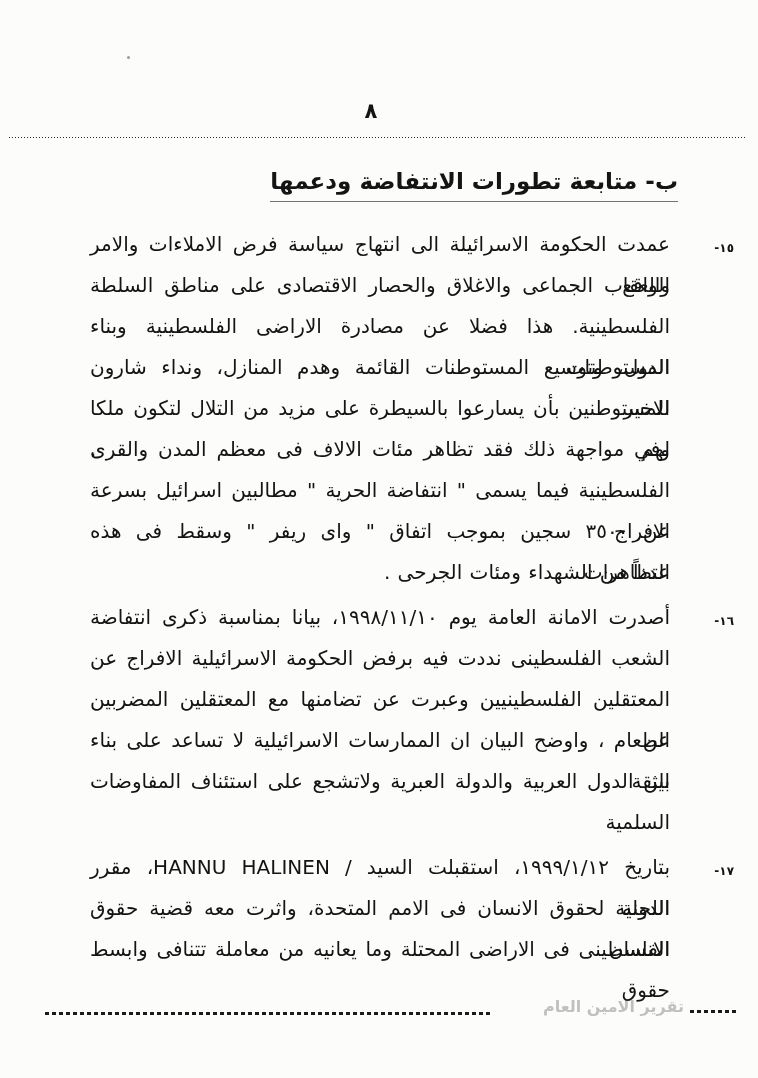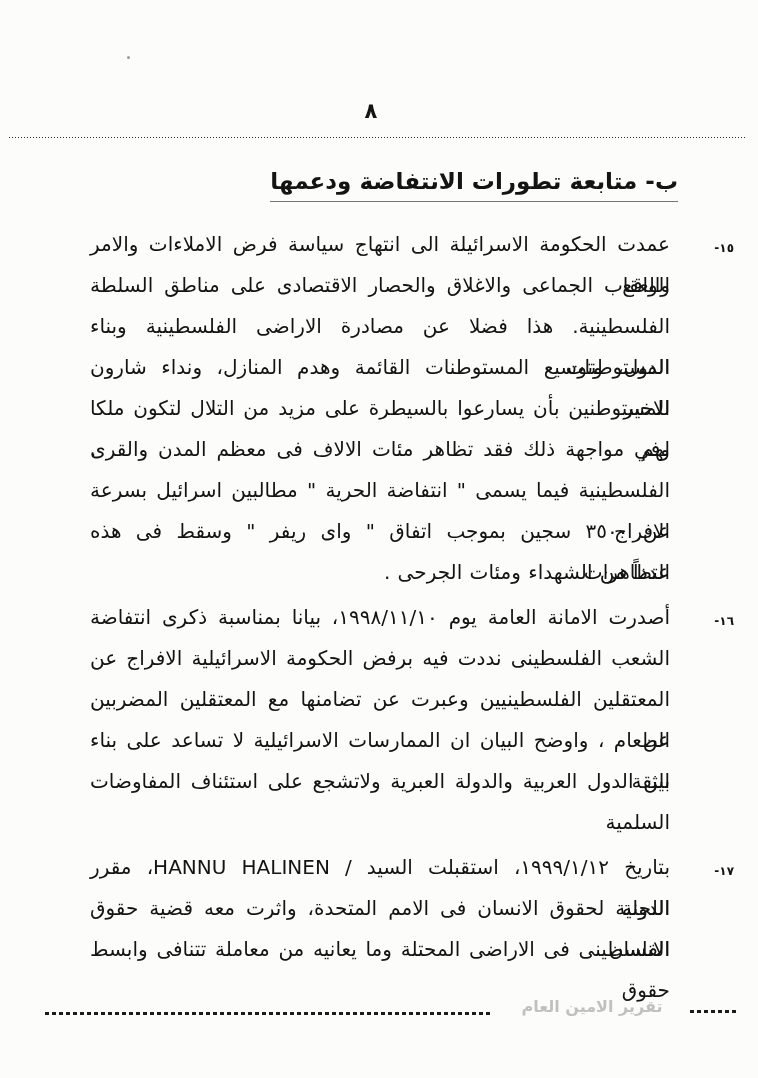--- a/index.html
+++ b/index.html
@@ -54,21 +54,21 @@
   .footer-line1 {
     position:absolute; top:1012px; left:45px; width:447px; height:3px;
     background:repeating-linear-gradient(90deg,#1b1b1b 0 4px, rgba(0,0,0,0) 4px 7px);
   }
   .footer-line2 {
     position:absolute; top:1010px; left:690px; width:48px; height:3px;
     background:repeating-linear-gradient(90deg,#1b1b1b 0 4px, rgba(0,0,0,0) 4px 7px);
   }
   .footer-stamp {
     position:absolute; top:997px; left:500px; width:184px; height:28px;
-    direction:rtl; text-align:center;
+    direction:rtl; text-align:right;
     font-size:16px; font-weight:bold;
     color:#4a4a4a; opacity:0.33; filter:blur(0.5px);
   }
 </style>
 </head>
 <body>
 
 <div class="page">
 
   <div class="artifact-dot"></div>

